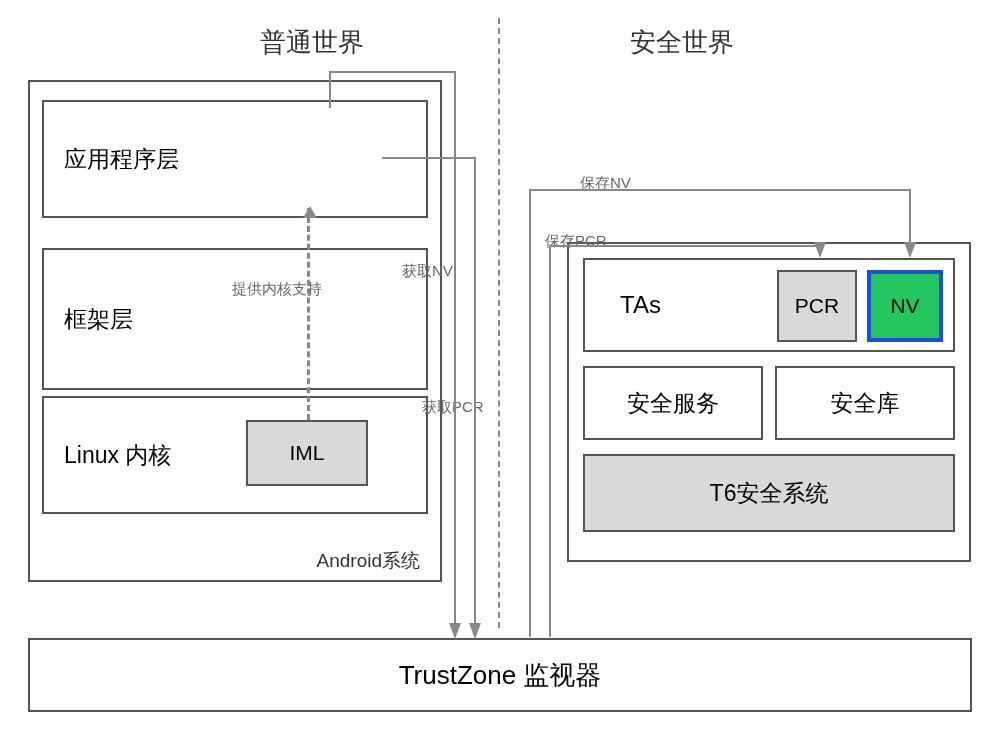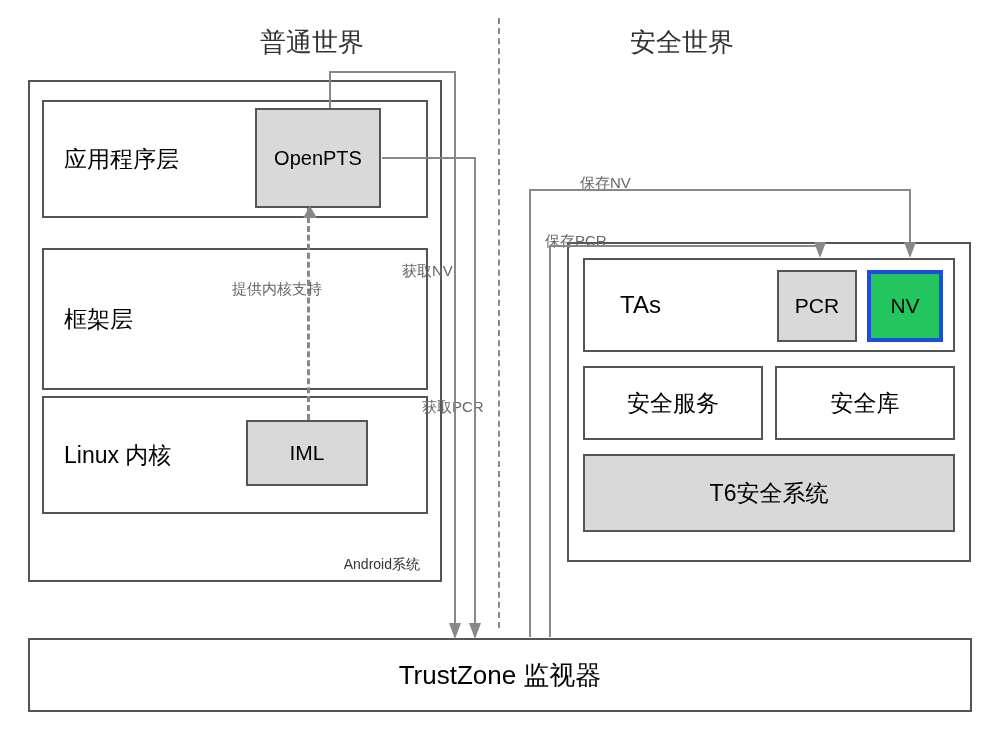--- a/index.html
+++ b/index.html
@@ -39,21 +39,21 @@
       top: 80px;
       width: 414px;
       height: 502px;
       border: 2px solid #555;
       background: #fff;
     }
     .android-label {
       position: absolute;
       bottom: 6px;
       right: 20px;
-      font-size: 14px;
+      font-size: 19px;
       color: #333;
     }
     
     
     .layer {
       position: absolute;
       border: 2px solid #555;
       background: #fff;
       display: flex;
       align-items: center;
@@ -221,21 +221,20 @@
 
   <div class="divider"></div>
 
   <div class="android-box">
     <div class="android-label">Android系统</div>
   </div>
 
   <div class="layer app-layer">
     <span>应用程序层</span>
   </div>
-  <div class="openpts">OpenPTS</div>
 
   <div class="layer framework-layer">
     <span>框架层</span>
   </div>
 
   <div class="layer kernel-layer">
     <span>Linux 内核</span>
   </div>
   <div class="iml">IML</div>
 

